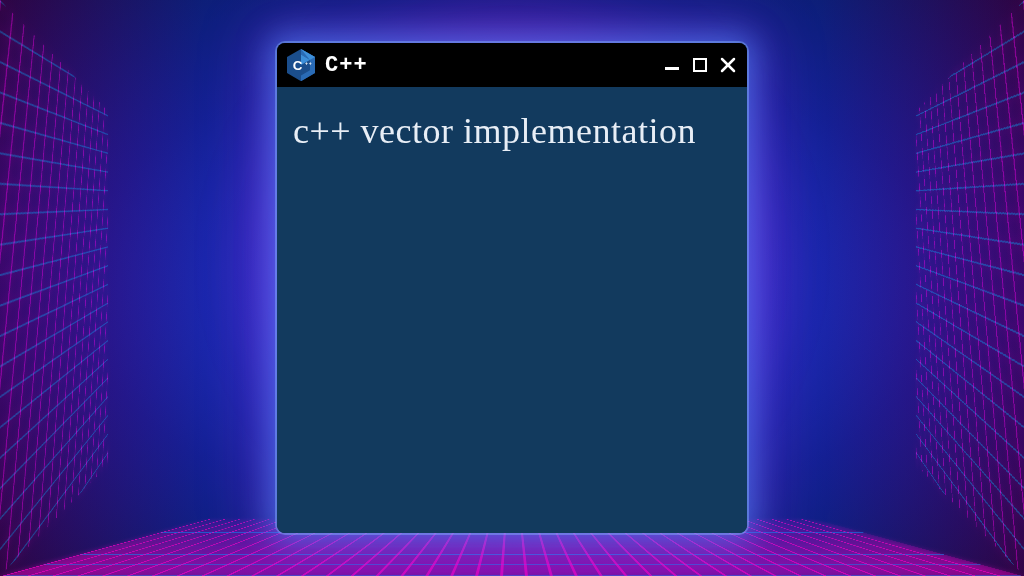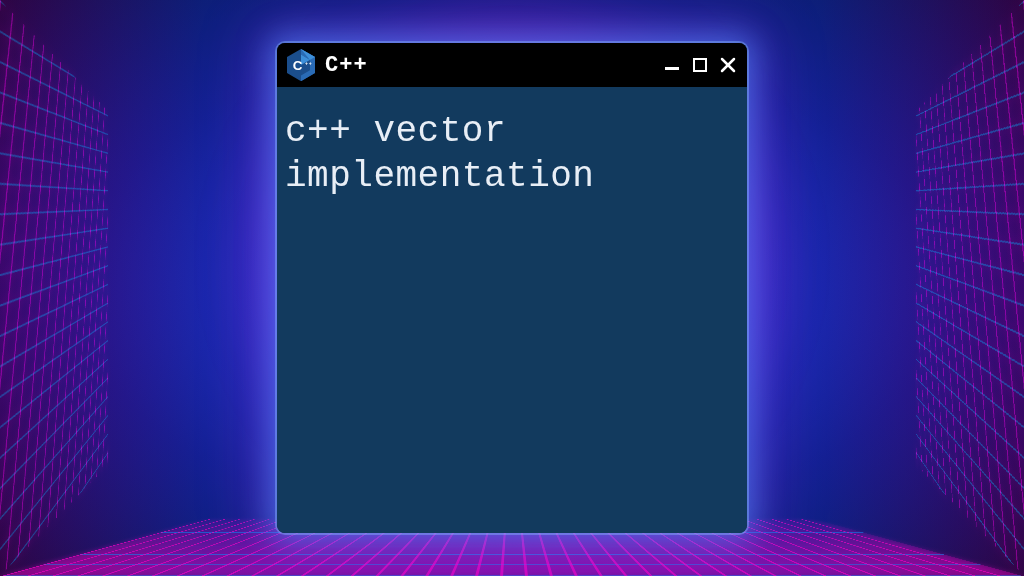--- a/index.html
+++ b/index.html
@@ -180,22 +180,22 @@
       border: 2.5px solid #fff;
     }
     
     .close-x svg {
       width: 16px;
       height: 16px;
     }
     
     .console-body {
       flex: 1;
-      padding: 22px 8px;
-      font-family: Liberation Mono, monospace;
+      padding: 22px 16px;
+      font-family: Liberation Serif, serif;
       font-size: 36px;
       line-height: 1.25;
       color: #e8eef6;
       background: #123a5e;
       letter-spacing: 0.5px;
       word-wrap: break-word;
     }
   </style>
 </head>
 <body>

